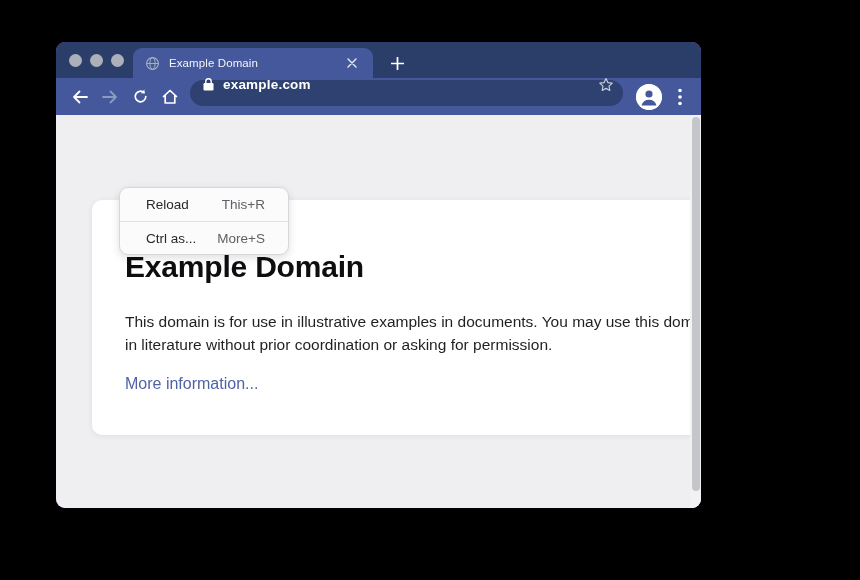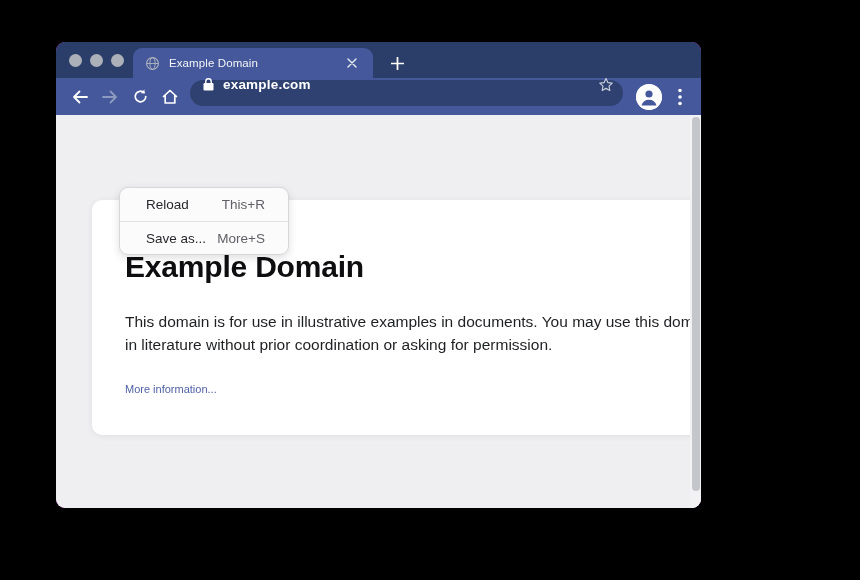--- a/index.html
+++ b/index.html
@@ -47,21 +47,21 @@
                   background:#F2F2F4; }
   .scroll-thumb { position:absolute; right:1px; top:2px; width:8px; height:374px;
                   background:#C4C6C9; border-radius:4px; }
 
   .card { position:absolute; left:36px; top:85px; width:666px; height:235px;
           background:#FFFFFF; border-radius:10px;
           box-shadow:0 1px 6px rgba(0,0,0,.07); padding:50px 40px 0 33px; }
   .card h1 { font-size:30px; font-weight:700; color:#0E0E11; letter-spacing:-.2px; }
   .card p { margin-top:26px; font-size:15.5px; line-height:1.5; color:#1F2023;
             max-width:592px; }
-  .card a { display:inline-block; margin-top:26px; font-size:11px; color:#5062A6;
+  .card a { display:inline-block; margin-top:18px; font-size:16px; color:#5062A6;
             text-decoration:none; }
 
   
   .ctx-menu { position:absolute; left:63px; top:64px; width:170px; z-index:5;
               background:#FBFBFC; border:1px solid #D7D7DA; border-radius:9px;
               box-shadow:0 3px 9px rgba(0,0,0,.13); overflow:hidden;margin-top:8px; }
   .ctx-item { height:33px; display:flex; align-items:center; justify-content:space-between;
               padding:0 23px 0 26px; font-size:13.5px; }
   .ctx-item + .ctx-item { border-top:1px solid #E2E2E5; }
   .ctx-label { color:#28282C; }
@@ -166,21 +166,21 @@
       <p>This domain is for use in illustrative examples in documents. You may use this domain in literature without prior coordination or asking for permission.</p>
       <a href="#">More information...</a>
     </div>
 
     <div class="ctx-menu">
       <div class="ctx-item">
         <span class="ctx-label">Reload</span>
         <span class="ctx-shortcut">This+R</span>
       </div>
       <div class="ctx-item">
-        <span class="ctx-label">Save as...</span>
+        <span class="ctx-label">Ctrl as...</span>
         <span class="ctx-shortcut">More+S</span>
       </div>
     </div>
 
     <div class="scroll-track">
       <div class="scroll-thumb"></div>
     </div>
   </div>
 
 </div>

